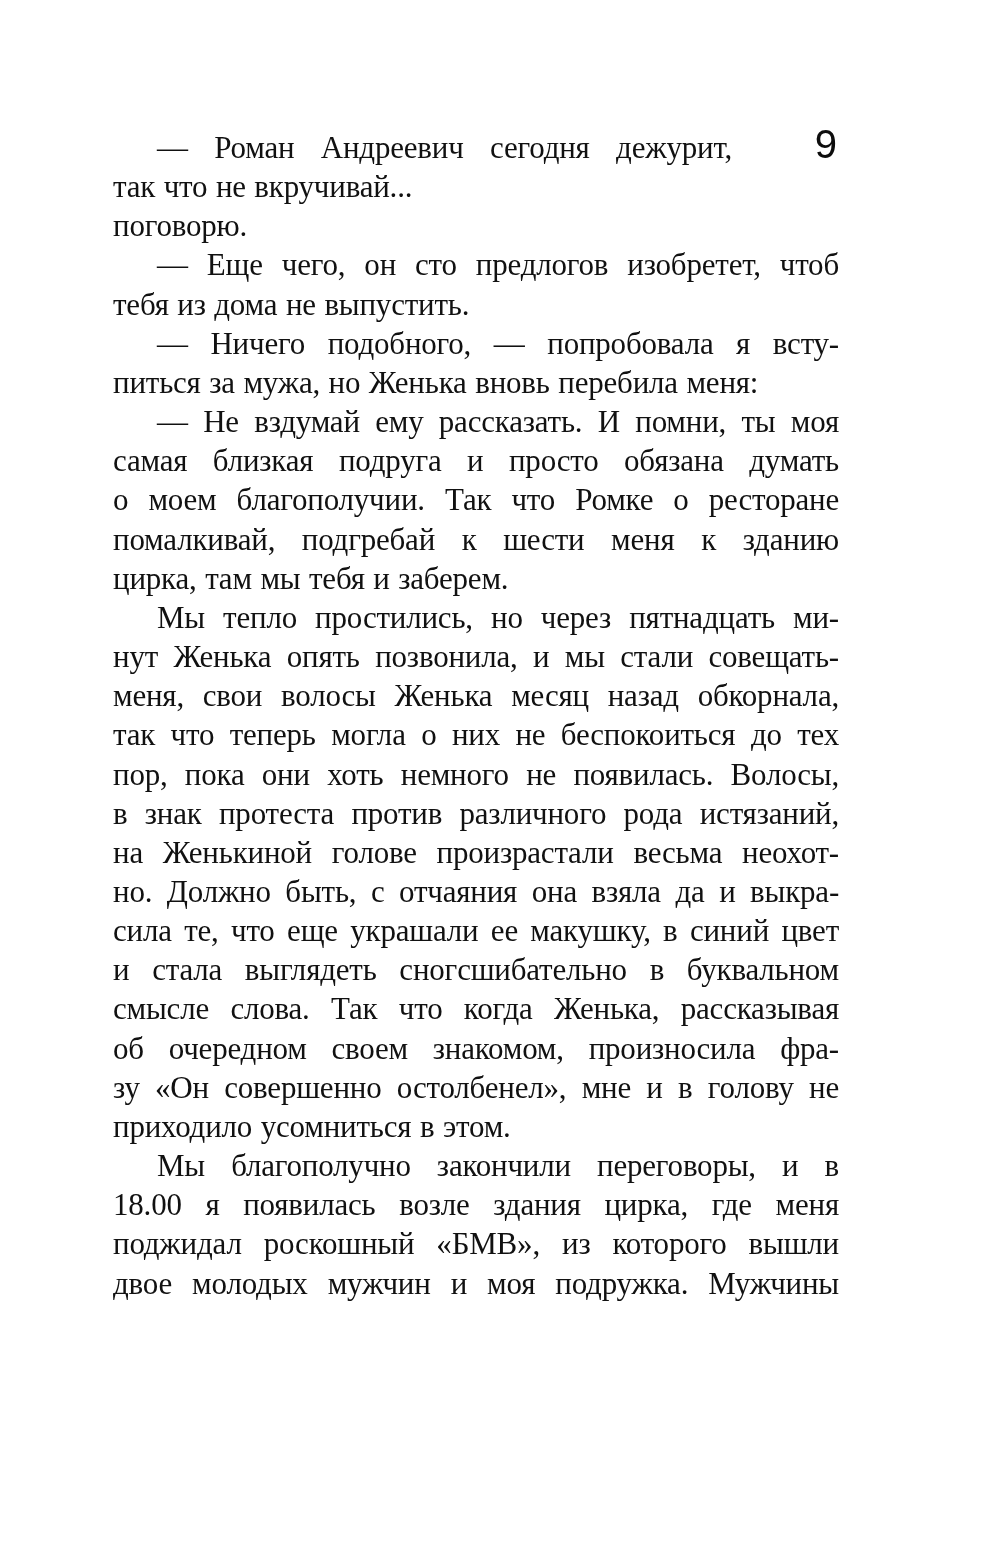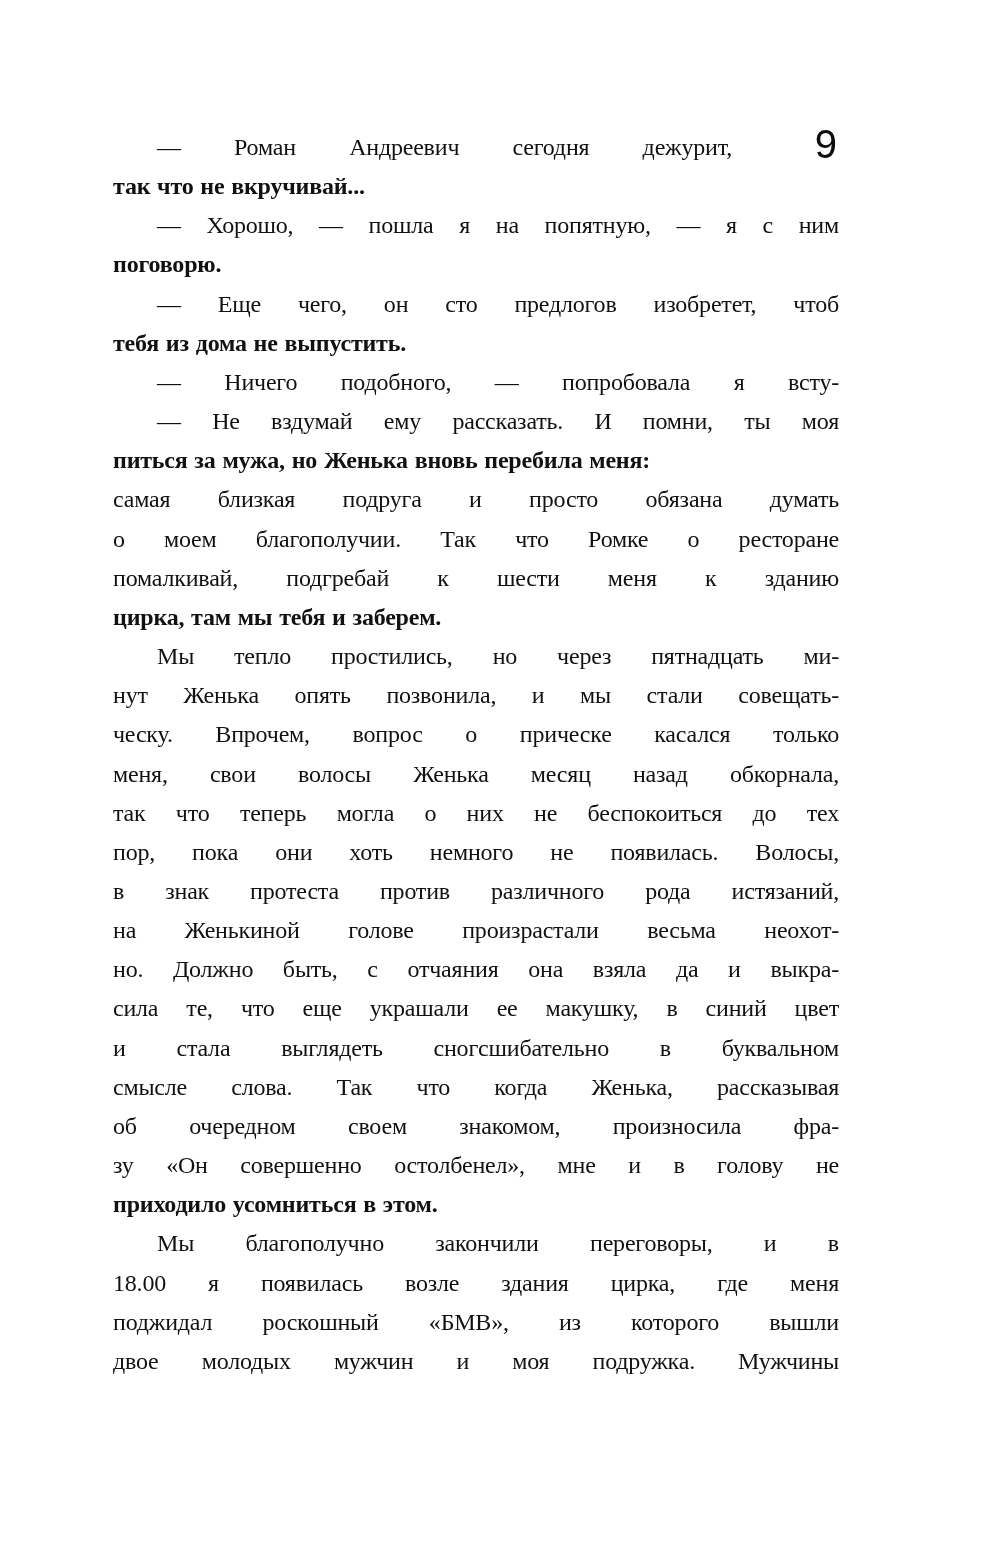--- a/index.html
+++ b/index.html
@@ -29,61 +29,58 @@
     line-height: 40px;
     color: #0d0d0d;
   }
   .text-block {
     position: absolute;
     left: 113px;
     top: 128px;
     width: 726px;
   }
   .line {
-    font-size: 24px;
+    font-size: 31px;
     line-height: 39.15px;
     white-space: normal;
     text-align: justify;
     text-align-last: justify;
     letter-spacing: -0.2px;
     word-spacing: 1px;
   }
   .line.left {
     text-align: right;
     text-align-last: left;
-    font-weight: bold;
   }
   .line.indent {
     padding-left: 44px;
   }
 </style>
 </head>
 <body>
 
 <div class="page">
   <div class="folio">9</div>
 
   <div class="text-block">
 
   <div class="line indent" style="padding-right: 107px;">— Роман Андреевич сегодня дежурит,</div>
       <div class="line left">так что не вкручивай...</div>
-      <div class="line indent">— Хорошо, — пошла я на попятную, — я с ним</div>
       <div class="line left">поговорю.</div>
       <div class="line indent">— Еще чего, он сто предлогов изобретет, чтоб</div>
       <div class="line left">тебя из дома не выпустить.</div>
       <div class="line indent">— Ничего подобного, — попробовала я всту-</div>
+      <div class="line left">питься за мужа, но Женька вновь перебила меня:</div>
       <div class="line indent">— Не вздумай ему рассказать. И помни, ты моя</div>
-      <div class="line left">питься за мужа, но Женька вновь перебила меня:</div>
       <div class="line">самая близкая подруга и просто обязана думать</div>
       <div class="line">о моем благополучии. Так что Ромке о ресторане</div>
       <div class="line">помалкивай, подгребай к шести меня к зданию</div>
       <div class="line left">цирка, там мы тебя и заберем.</div>
       <div class="line indent">Мы тепло простились, но через пятнадцать ми-</div>
       <div class="line">нут Женька опять позвонила, и мы стали совещать-</div>
-      <div class="line">ческу. Впрочем, вопрос о прическе касался только</div>
       <div class="line">меня, свои волосы Женька месяц назад обкорнала,</div>
       <div class="line">так что теперь могла о них не беспокоиться до тех</div>
       <div class="line">пор, пока они хоть немного не появилась. Волосы,</div>
       <div class="line">в знак протеста против различного рода истязаний,</div>
       <div class="line">на Женькиной голове произрастали весьма неохот-</div>
       <div class="line">но. Должно быть, с отчаяния она взяла да и выкра-</div>
       <div class="line">сила те, что еще украшали ее макушку, в синий цвет</div>
       <div class="line">и стала выглядеть сногсшибательно в буквальном</div>
       <div class="line">смысле слова. Так что когда Женька, рассказывая</div>
       <div class="line">об очередном своем знакомом, произносила фра-</div>

